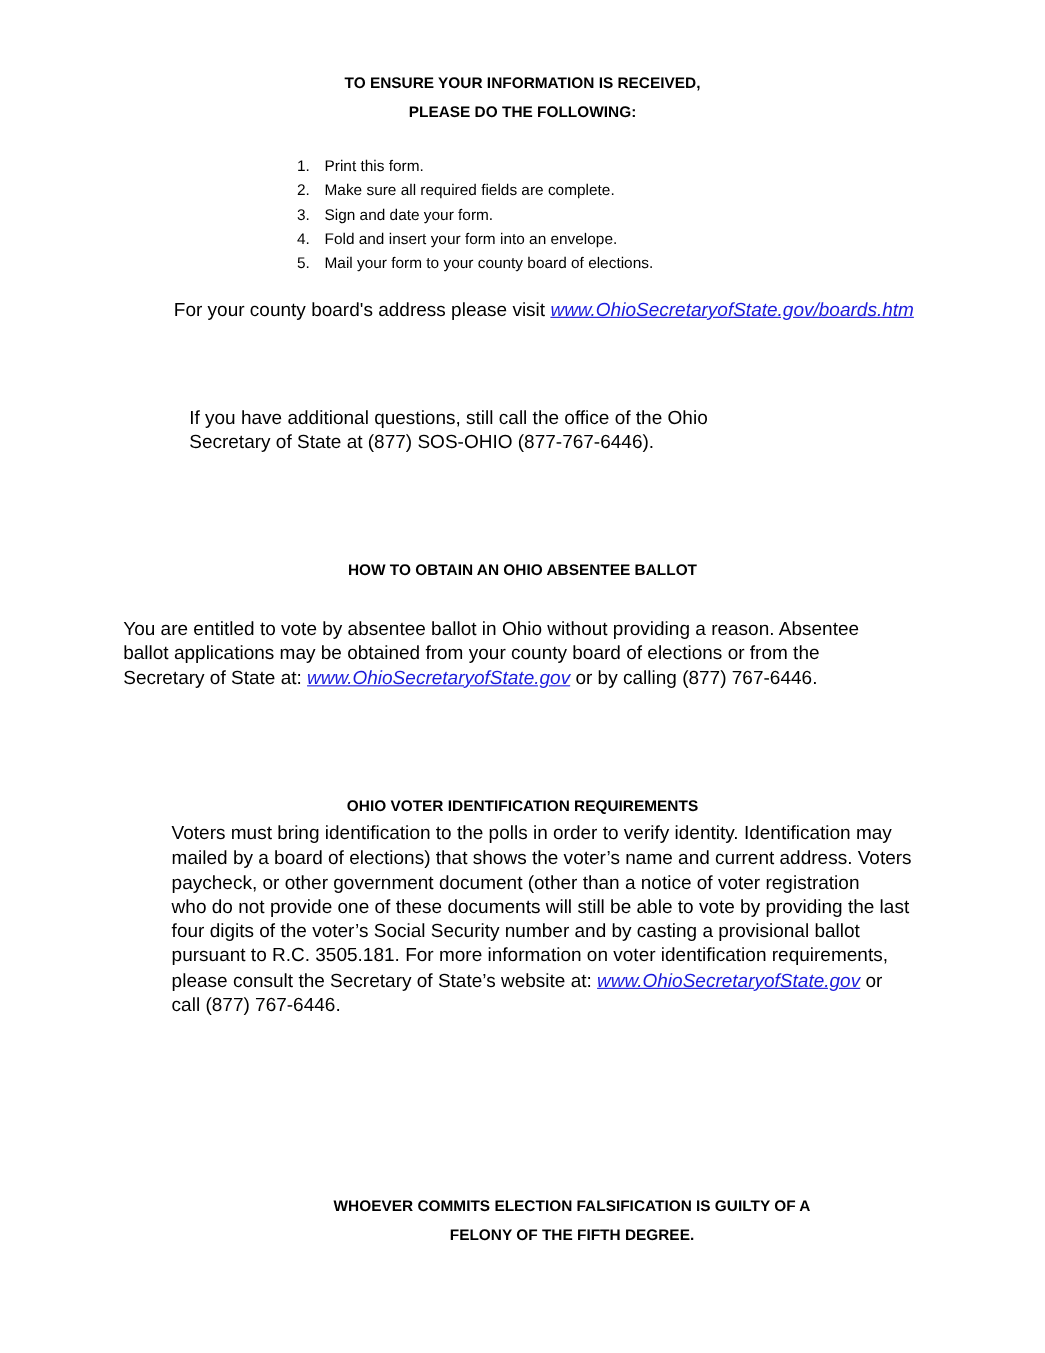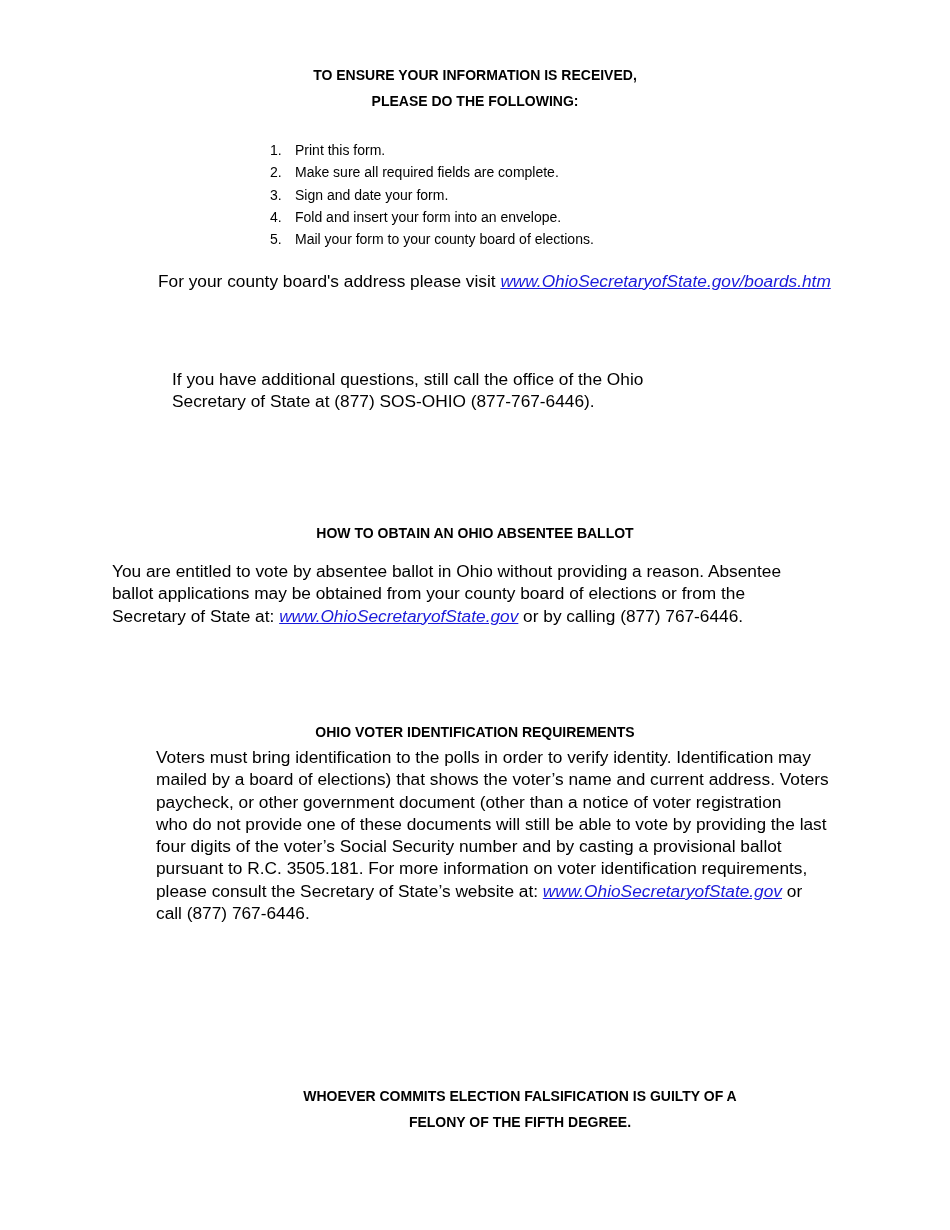--- a/index.html
+++ b/index.html
@@ -39,21 +39,21 @@
 
 <div class="abs body-text line" style="top:270px; left:112px;margin-left:46px;">
   <span>For your county board's address please visit </span><a class="link" href="#">www.OhioSecretaryofState.gov/boards.htm</a>
 </div>
 
 <div class="abs body-text" style="top:368px; left:172px;">
   <div class="line">If you have additional questions, still call the office of the Ohio</div>
   <div class="line">Secretary of State at (877) SOS-OHIO (877-767-6446).</div>
 </div>
 
-<div class="abs heading" style="top:520px;">HOW TO OBTAIN AN OHIO ABSENTEE BALLOT</div>
+<div class="abs heading" style="top:505px;">HOW TO OBTAIN AN OHIO ABSENTEE BALLOT</div>
 <div class="abs body-text" style="top:560px; left:112px;">
   <div class="line">You are entitled to vote by absentee ballot in Ohio without providing a reason. Absentee</div>
   <div class="line">ballot applications may be obtained from your county board of elections or from the</div>
   <div class="line"><span>Secretary of State at: </span><a class="link" href="#">www.OhioSecretaryofState.gov</a><span> or by calling (877) 767-6446.</span></div>
 </div>
 
 <div class="abs heading" style="top:719px;">OHIO VOTER IDENTIFICATION REQUIREMENTS</div>
 <div class="abs body-text" style="top:746px; left:112px;margin-left:44px;">
   <div class="line">Voters must bring identification to the polls in order to verify identity. Identification may</div>
   <div class="line">mailed by a board of elections) that shows the voter’s name and current address. Voters</div>

